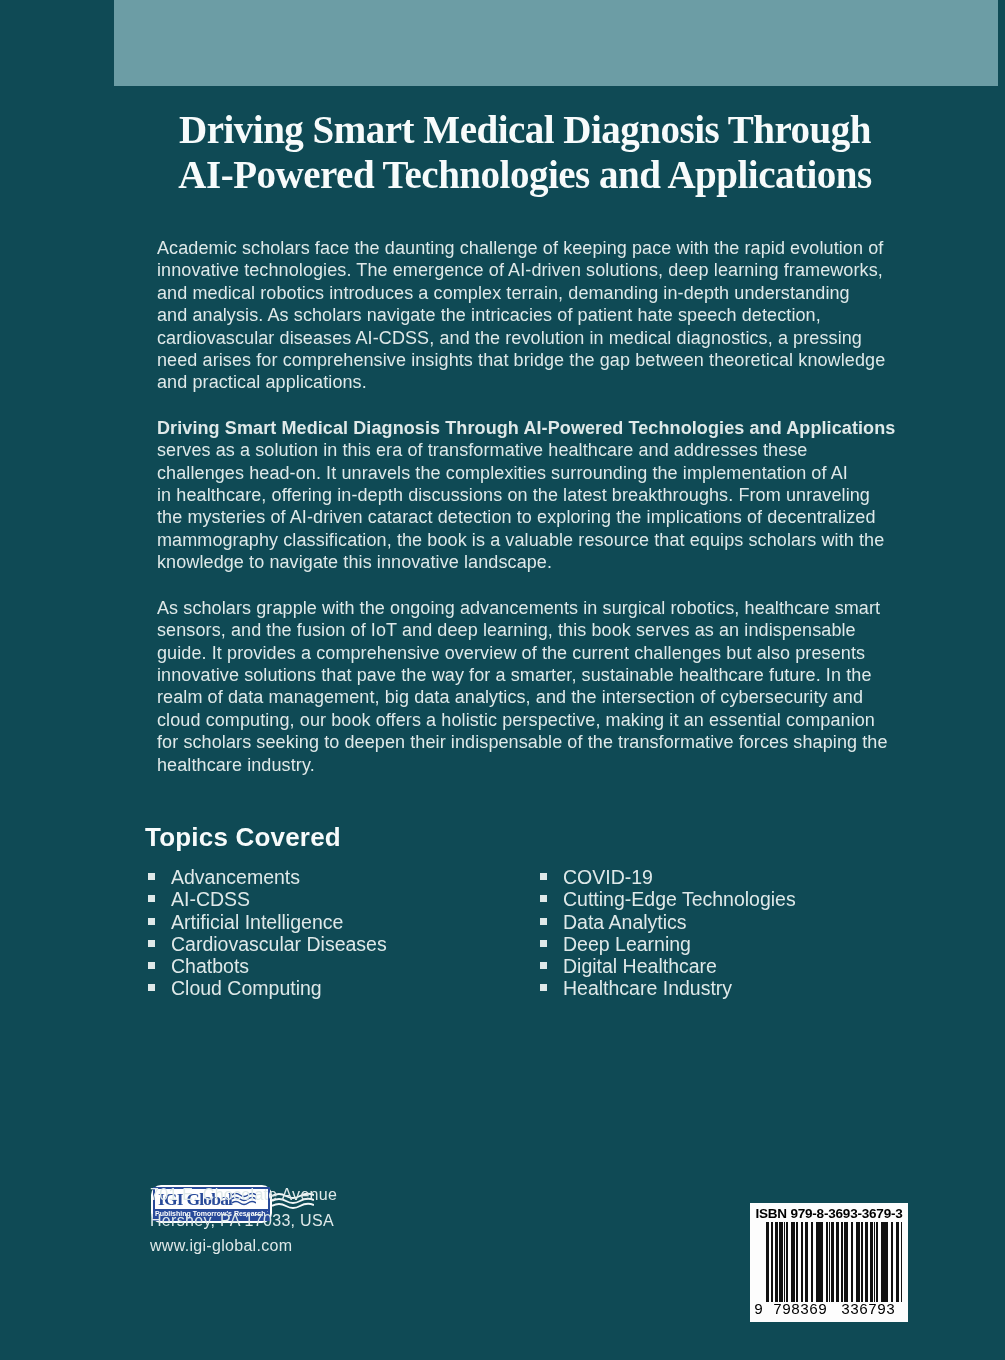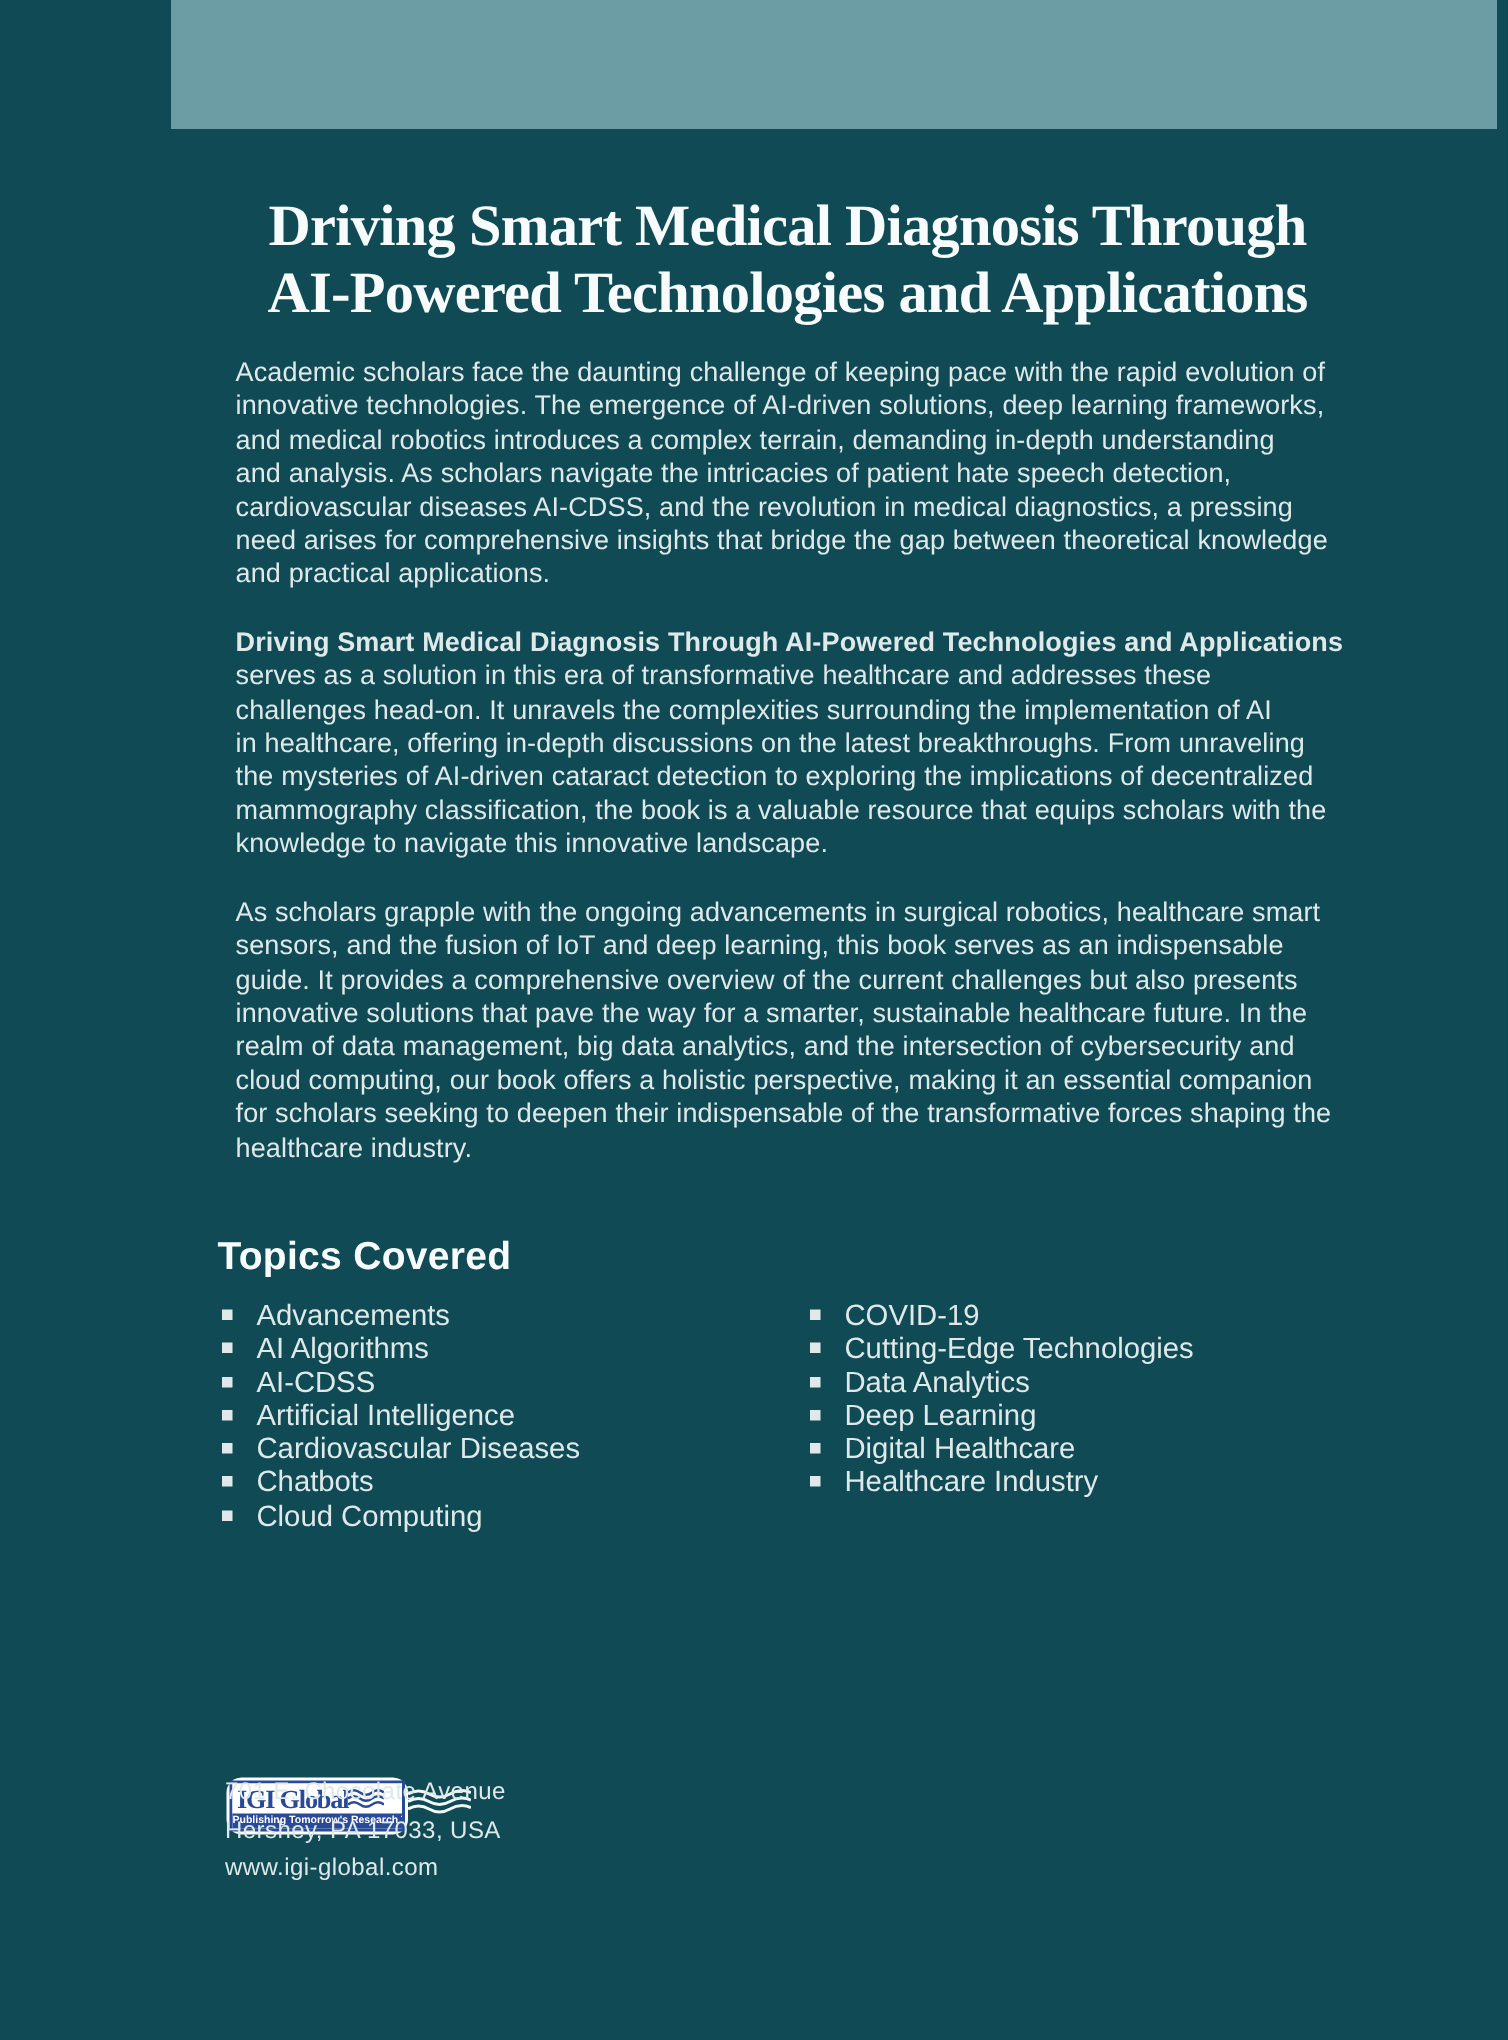--- a/index.html
+++ b/index.html
@@ -16,21 +16,21 @@
 
   .top-band {
     position: absolute;
     left: 114px; top: 0;
     width: 884px; height: 86px;
     background: var(--top-band, #6c9da5);
   }
 
   .title-block {
     position: absolute;
-    left: 145px; top: 128px;
+    left: 145px; top: 107px;
     width: 760px;
     text-align: center;
     font-family: "Liberation Serif", serif;
     font-weight: 700;
     font-size: 39px;
     line-height: 45px;
     letter-spacing: -0.5px;
     color: var(--title-text, #f7fbfb);
   }
   .title-line { white-space: nowrap; }
@@ -215,24 +215,20 @@
       <div class="line">healthcare industry.</div>
     </div>
   </section>
 
   <h2 class="topics-heading">Topics Covered</h2>
 
   <ul class="topics-col left">
     <li class="topic">
         <span class="bullet"></span>
         <span>Advancements</span>
-      </li>
-    <li class="topic">
-        <span class="bullet"></span>
-        <span>AI Algorithms</span>
       </li>
     <li class="topic">
         <span class="bullet"></span>
         <span>AI-CDSS</span>
       </li>
     <li class="topic">
         <span class="bullet"></span>
         <span>Artificial Intelligence</span>
       </li>
     <li class="topic">
@@ -294,14 +290,23 @@
     <path d="M0 10 Q7 6 14 10 T28 10 T42 9" fill="none" stroke="#f2f7f7" stroke-width="2"></path>
     <path d="M0 15 Q7 11 14 15 T28 15 T42 14" fill="none" stroke="#f2f7f7" stroke-width="2"></path>
   </svg>
 
   <address class="address" style="font-style:normal">
     <div>701 E. Chocolate Avenue</div>
     <div>Hershey, PA 17033, USA</div>
     <div>www.igi-global.com</div>
   </address>
 
+  <div class="isbn-box">
+    <div class="isbn-label">ISBN 979-8-3693-3679-3</div>
+    <div class="bars"></div>
+    <div class="digits">
+      <span class="lead">9</span>
+      <span>798369</span>
+      <span>336793</span>
+    </div>
+  </div>
 
 </div>
 
 </body></html>

